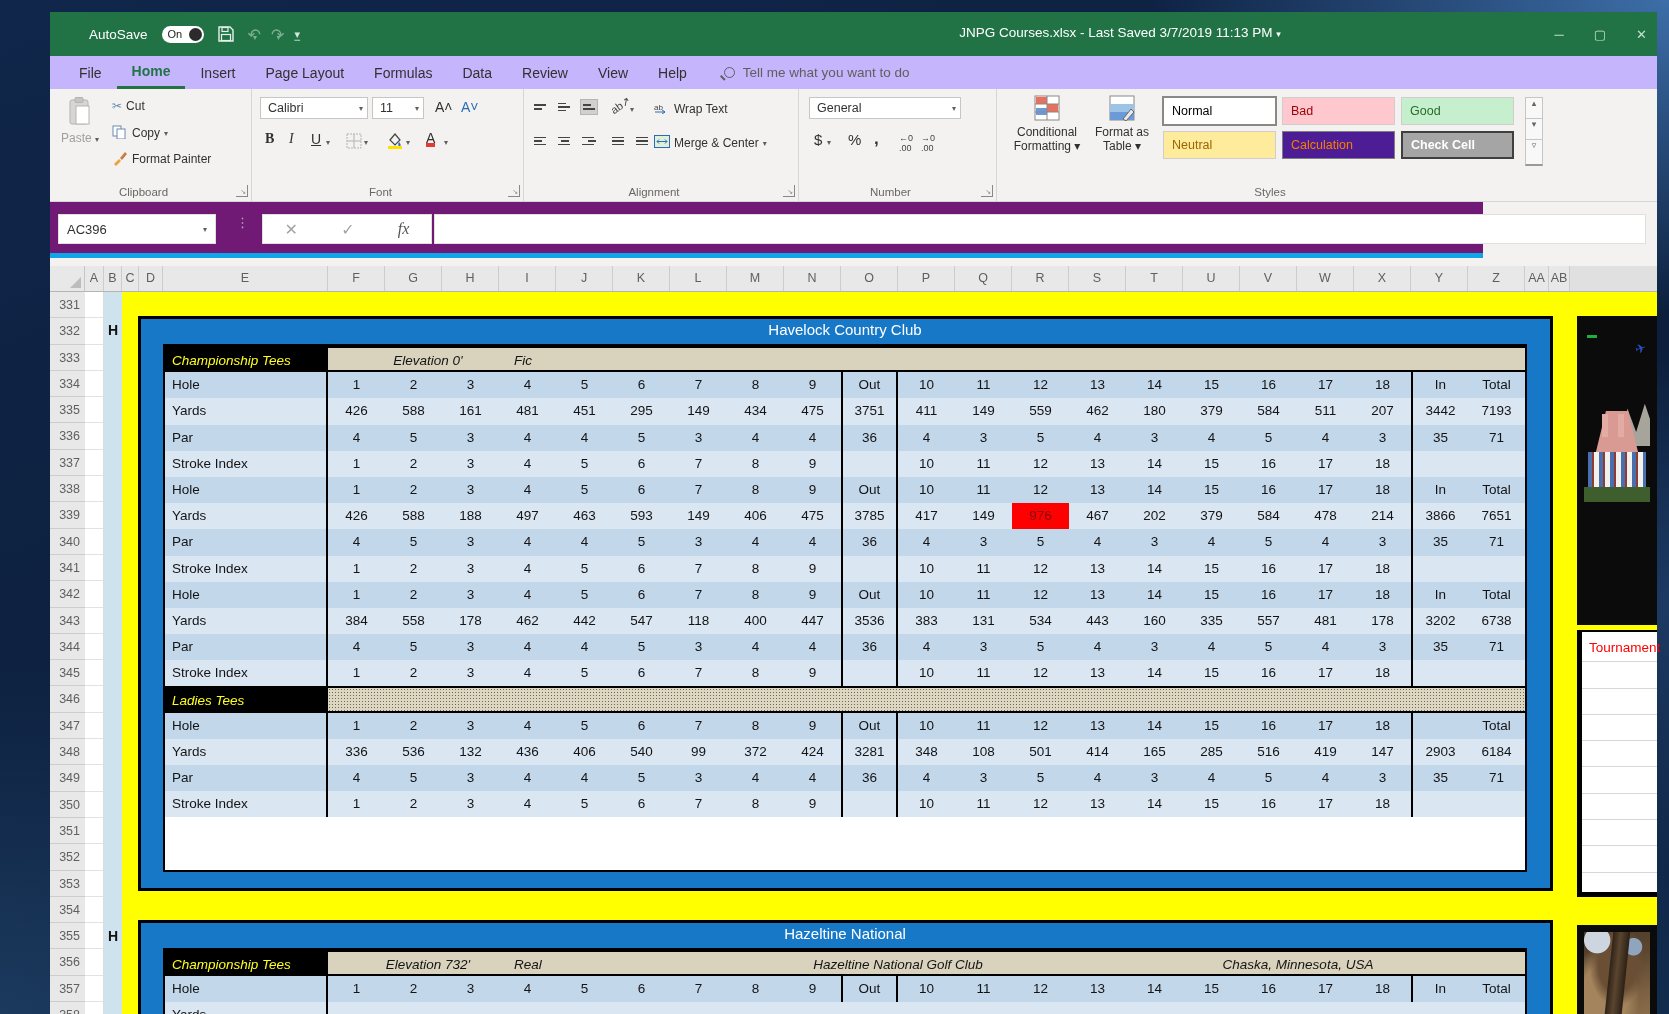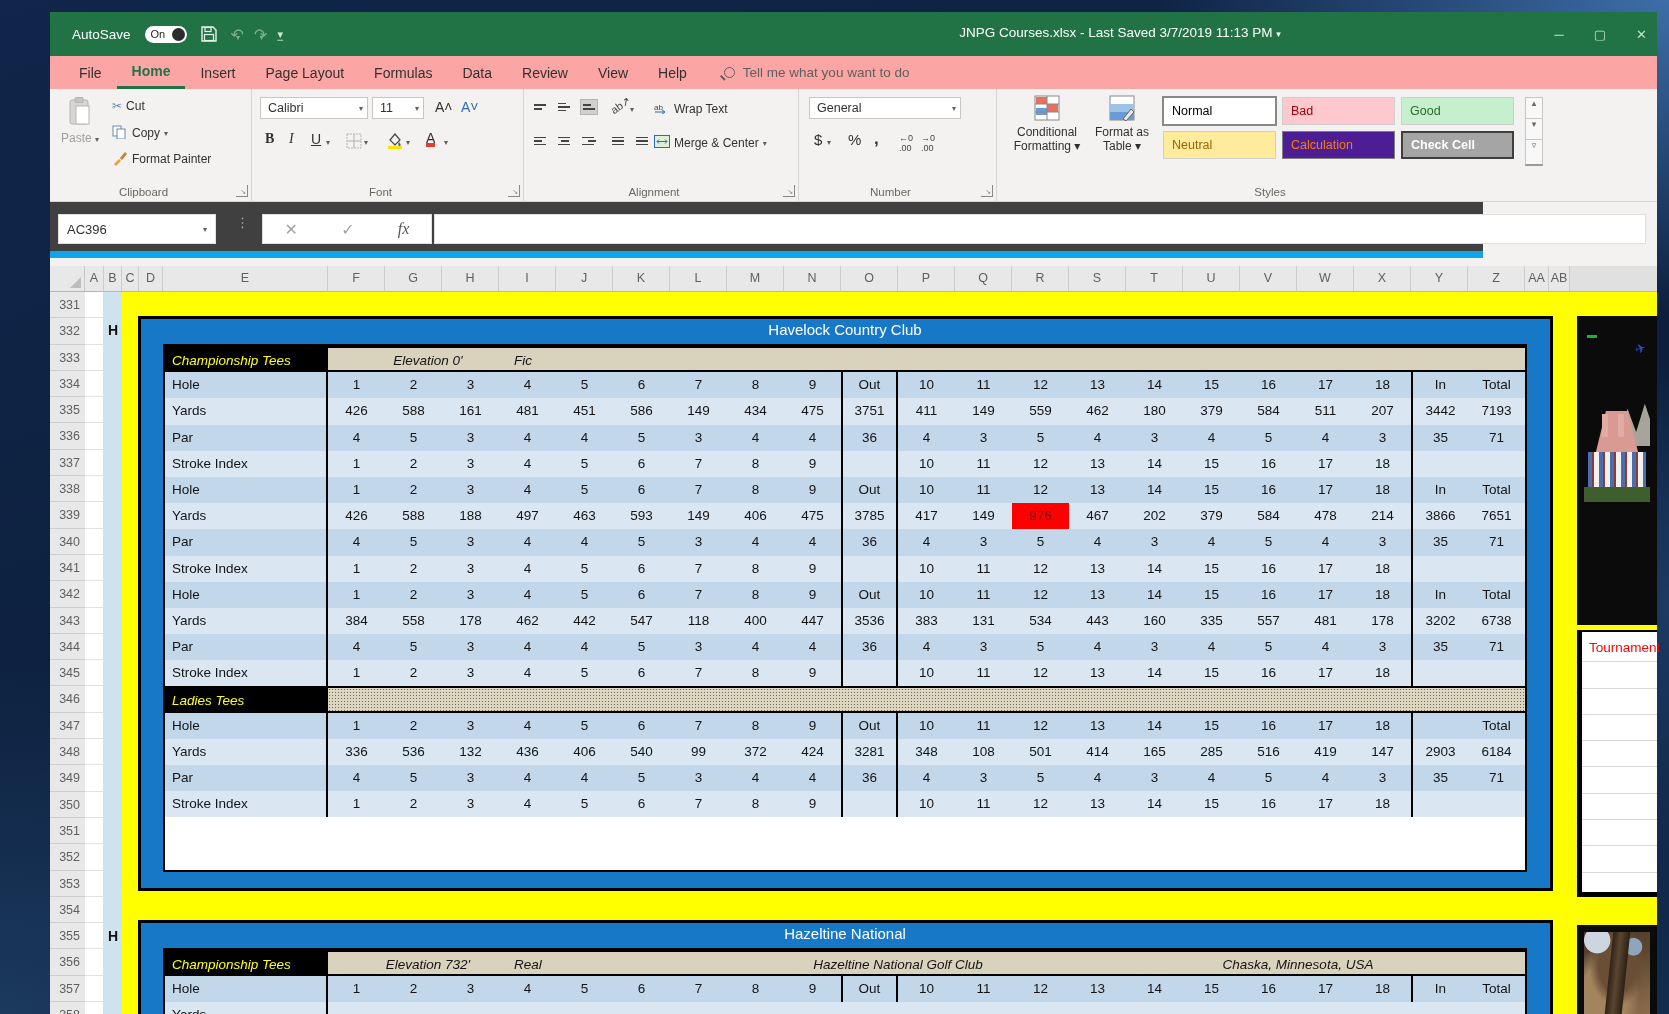--- a/index.html
+++ b/index.html
@@ -9,32 +9,32 @@
   
   #desktop{left:0;top:0;width:1669px;height:1014px;
     background:radial-gradient(ellipse at 100% 0%, #3d6ea8 0%, rgba(61,110,168,0) 22%),
                radial-gradient(ellipse at 100% 60%, #1d3a63 0%, rgba(29,58,99,0) 30%),
                radial-gradient(ellipse at 0% 100%, #1b3a5e 0%, rgba(27,58,94,0) 25%),
                linear-gradient(160deg,#10264a 0%, #0c1e3b 60%, #122c4e 100%);}
   
   #win{left:50px;top:12px;width:1607px;height:1002px;background:#f3f2f1;}
   
   #titlebar{left:50px;top:12px;width:1607px;height:44px;background:#217346;color:#fff;}
-  .qat{position:absolute;top:0;left:0;height:44px;display:flex;align-items:center;gap:14px;padding-left:22px;}
+  .qat{position:absolute;top:0;left:0;height:44px;display:flex;align-items:center;gap:14px;padding-left:39px;}
   .autosave-lbl{font-size:13.5px;color:#fff;}
   .toggle{width:42px;height:17px;background:#fff;border-radius:9px;position:relative;display:inline-block;}
   .toggle .on{position:absolute;left:6px;top:2px;font-size:11px;color:#222;}
   .toggle .knob{position:absolute;right:2px;top:2px;width:13px;height:13px;border-radius:50%;background:#2b2b2b;}
   .qicon{font-size:16px;color:#e8f2ec;}
   .qicon.dim{color:#7fae93;}
   .tiny-carat{font-size:8px;color:#7fae93;margin-left:-8px;}
   #title-text{position:absolute;left:860px;top:13px;width:420px;text-align:center;font-size:13.5px;color:#fff;white-space:nowrap;}
   .capbtns{position:absolute;right:10px;top:0;height:44px;display:flex;align-items:center;gap:30px;color:#bfe0cc;font-size:13px;}
   
-  #tabrow{left:50px;top:56px;width:1607px;height:33px;background:#fca5a5;display:flex;align-items:center;padding-left:14px;box-sizing:border-box;}
+  #tabrow{left:50px;top:56px;width:1607px;height:33px;background:#c4b5fd;display:flex;align-items:center;padding-left:14px;box-sizing:border-box;}
   .tab{font-size:14px;color:#323130;padding:7px 15px;position:relative;white-space:nowrap;}
   .tab.active{border-bottom:3px solid #217346;font-weight:bold;color:#217346;}
   .tellme{display:flex;align-items:center;gap:8px;margin-left:22px;color:#605e5c;font-size:13.5px;}
   .mag{width:9px;height:9px;border:1.5px solid #605e5c;border-radius:50%;position:relative;display:inline-block;}
   .mag:after{content:"";position:absolute;left:-5px;top:9px;width:6px;height:1.5px;background:#605e5c;transform:rotate(45deg);}
   
   #ribbon{left:50px;top:89px;width:1607px;height:113px;background:#f3f2f1;border-bottom:1px solid #d8d6d4;box-sizing:border-box;display:flex;}
   .grp{position:relative;height:112px;border-right:1px solid #d8d6d4;box-sizing:border-box;}
   .grp-label{position:absolute;bottom:3px;left:0;right:14px;text-align:center;font-size:11.5px;color:#696764;margin-top:12px;}
   .launcher{position:absolute;bottom:4px;right:3px;width:11px;height:11px;border-right:1.5px solid #8a8886;border-bottom:1.5px solid #8a8886;}
@@ -43,21 +43,21 @@
   .combo{background:#fff;border:1px solid #c8c6c4;height:22px;display:flex;align-items:center;justify-content:space-between;padding:0 4px 0 7px;font-size:12.5px;color:#323130;box-sizing:border-box;}
   .car{font-size:8px;color:#605e5c;}
   .mini{display:flex;align-items:center;gap:4px;font-size:12px;color:#323130;}
   .ico16{width:16px;height:16px;display:inline-block;position:relative;}
   .alnico{width:18px;height:16px;display:inline-flex;flex-direction:column;justify-content:center;gap:2px;padding:1px 2px;box-sizing:border-box;}
   .alnico i{display:block;height:1.6px;background:#444;}
   .alnico.sel{background:#d2d0ce;border:1px solid #b8b6b4;}
   .glyphbtn{font-size:14px;color:#323130;padding:0 3px;}
   .styles-cell{width:113px;height:28px;border:1px solid #d0cecd;font-size:12.5px;display:flex;align-items:center;padding-left:8px;box-sizing:border-box;}
   
-  #fbar{left:50px;top:202px;width:1433px;height:56px;background:#404040;border-bottom:7px solid #0ea5e9;box-sizing:border-box;}
+  #fbar{left:50px;top:202px;width:1433px;height:56px;background:#701a75;border-bottom:5px solid #0ea5e9;box-sizing:border-box;}
   #namebox{position:absolute;left:8px;top:12px;width:158px;height:30px;background:#fff;border:1px solid #e1dfdd;display:flex;align-items:center;justify-content:space-between;padding:0 8px;box-sizing:border-box;font-size:13px;color:#323130;}
   #fxbtns{position:absolute;left:212px;top:12px;width:170px;height:30px;background:#fff;border:1px solid #e1dfdd;display:flex;align-items:center;justify-content:space-around;box-sizing:border-box;color:#a6a4a2;}
   #fxfield{position:absolute;left:384px;top:12px;width:1212px;height:30px;background:#fff;border:1px solid #e1dfdd;box-sizing:border-box;font-size:13px;color:#333;padding:6px;}
   .vdots{position:absolute;left:186px;top:18px;color:#b5b3b1;font-size:13px;letter-spacing:0;line-height:5px;}
   
   #corner{left:50px;top:266px;width:35px;height:26px;background:#e8e8e8;border-right:1px solid #c6c6c6;border-bottom:1px solid #b5b5b5;box-sizing:border-box;}
   #corner:after{content:"";position:absolute;right:3px;bottom:3px;border-left:11px solid transparent;border-bottom:11px solid #bdbdbd;}
   #colheads{left:85px;top:266px;width:1485px;height:26px;display:flex;background:#e8e8e8;border-bottom:1px solid #b5b5b5;box-sizing:border-box;}
   #colheads .c{height:25px;line-height:25px;text-align:center;font-size:12.5px;color:#5f5f5f;border-right:1px solid #cdcdcd;box-sizing:border-box;flex:none;width:57px;}
   #colheads .c:nth-child(1){width:19px}#colheads .c:nth-child(2){width:18px}
@@ -477,21 +477,21 @@
       <div class="c">In</div>
       <div class="c">Total</div>
     </div>
   <div class="trow r-light">
       <div class="lbl">Yards</div>
       <div class="c">426</div>
       <div class="c">588</div>
       <div class="c">161</div>
       <div class="c">481</div>
       <div class="c">451</div>
-      <div class="c">586</div>
+      <div class="c">295</div>
       <div class="c">149</div>
       <div class="c">434</div>
       <div class="c">475</div>
       <div class="c">3751</div>
       <div class="c">411</div>
       <div class="c">149</div>
       <div class="c">559</div>
       <div class="c">462</div>
       <div class="c">180</div>
       <div class="c">379</div>

